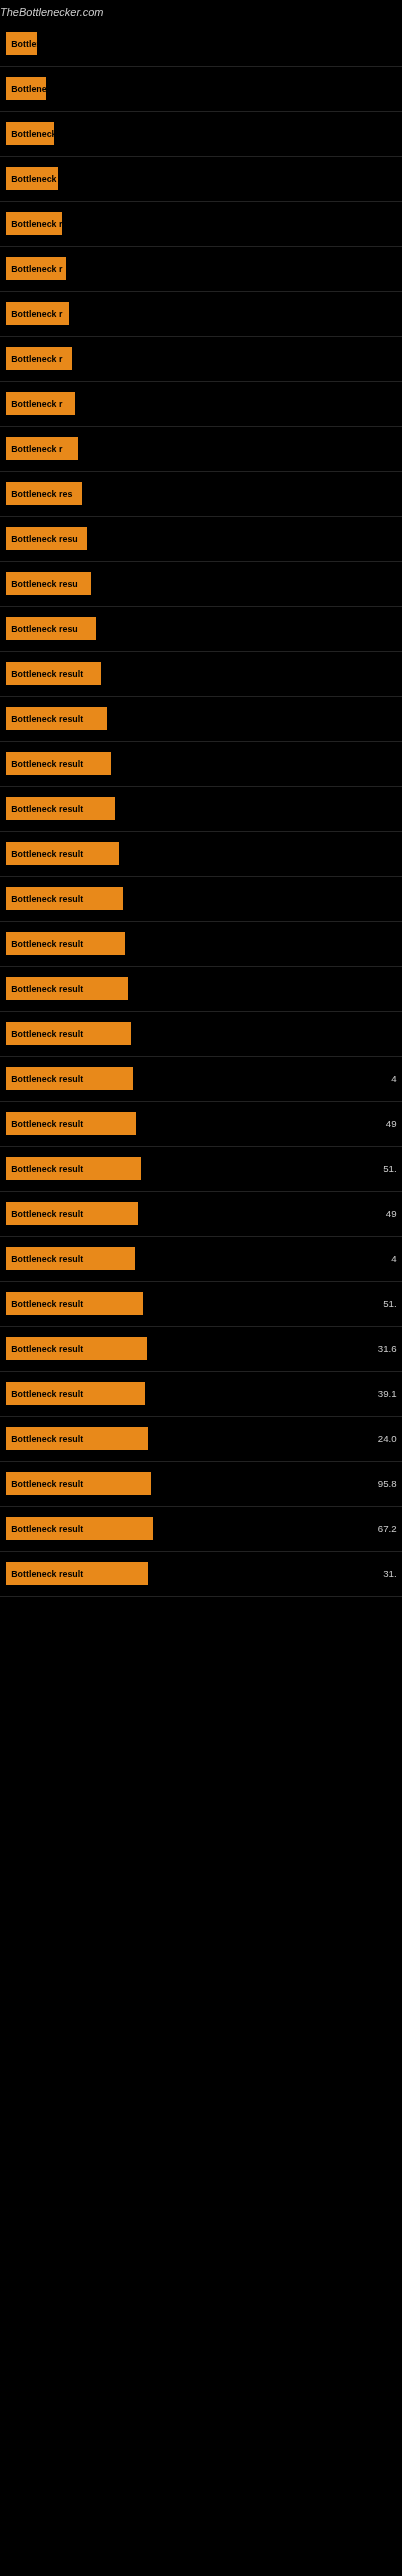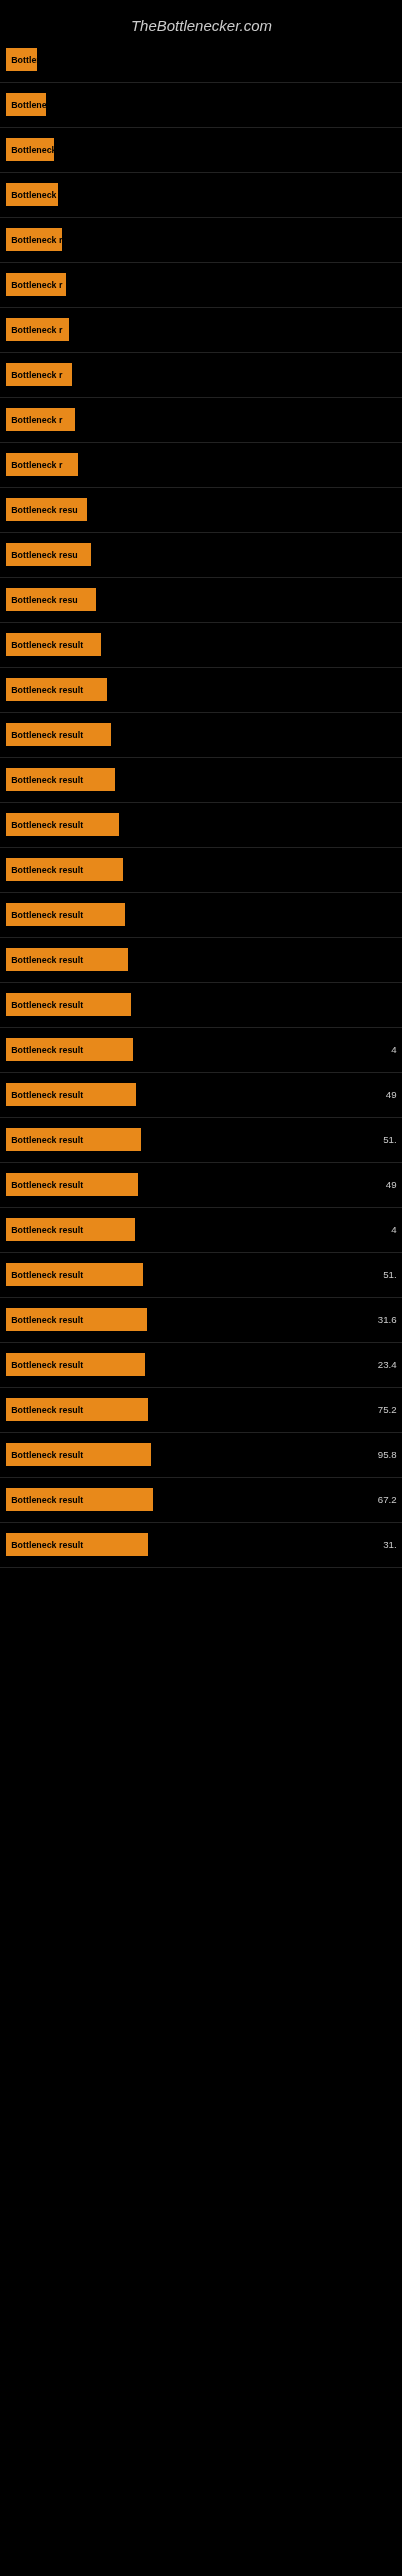--- a/index.html
+++ b/index.html
@@ -3,26 +3,25 @@
   <meta charset="utf-8">
   <style>
     * { margin: 0; padding: 0; box-sizing: border-box; }
     body {
       background: #000;
       font-family: Arial, sans-serif;
       width: 403px;
       min-height: 2576px;
     }
     .header {
-      text-align: center;
+      text-align: left;
       padding: 6.4px 0 3.2px 0;
       color: #ccc;
-      font-size: 15px;
+      font-size: 11px;
       font-style: italic;
-      margin-top: 11px;
     }
     .row {
       display: flex;
       align-items: center;
       padding: 3.2px 6.4px;
       min-height: 45px;
     }
     .bar-container {
       flex: 1;
       display: flex;
@@ -136,20 +135,28 @@
     <div class="row divider">
       <div class="bar-container">
         <div class="bar" style="width: 72px;">
           <span class="bar-label">Bottleneck r</span>
         </div>
       </div>
       <div class="bar-value"></div>
     </div>
     <div class="row divider">
       <div class="bar-container">
+        <div class="bar" style="width: 76px;">
+          <span class="bar-label">Bottleneck res</span>
+        </div>
+      </div>
+      <div class="bar-value"></div>
+    </div>
+    <div class="row divider">
+      <div class="bar-container">
         <div class="bar" style="width: 81px;">
           <span class="bar-label">Bottleneck resu</span>
         </div>
       </div>
       <div class="bar-value"></div>
     </div>
     <div class="row divider">
       <div class="bar-container">
         <div class="bar" style="width: 85px;">
           <span class="bar-label">Bottleneck resu</span>
@@ -292,29 +299,29 @@
         </div>
       </div>
       <div class="bar-value">31.6</div>
     </div>
     <div class="row divider">
       <div class="bar-container">
         <div class="bar" style="width: 139px;">
           <span class="bar-label">Bottleneck result</span>
         </div>
       </div>
-      <div class="bar-value">23.4</div>
+      <div class="bar-value">39.1</div>
     </div>
     <div class="row divider">
       <div class="bar-container">
         <div class="bar" style="width: 142px;">
           <span class="bar-label">Bottleneck result</span>
         </div>
       </div>
-      <div class="bar-value">75.2</div>
+      <div class="bar-value">24.0</div>
     </div>
     <div class="row divider">
       <div class="bar-container">
         <div class="bar" style="width: 145px;">
           <span class="bar-label">Bottleneck result</span>
         </div>
       </div>
       <div class="bar-value">95.8</div>
     </div>
     <div class="row divider">

